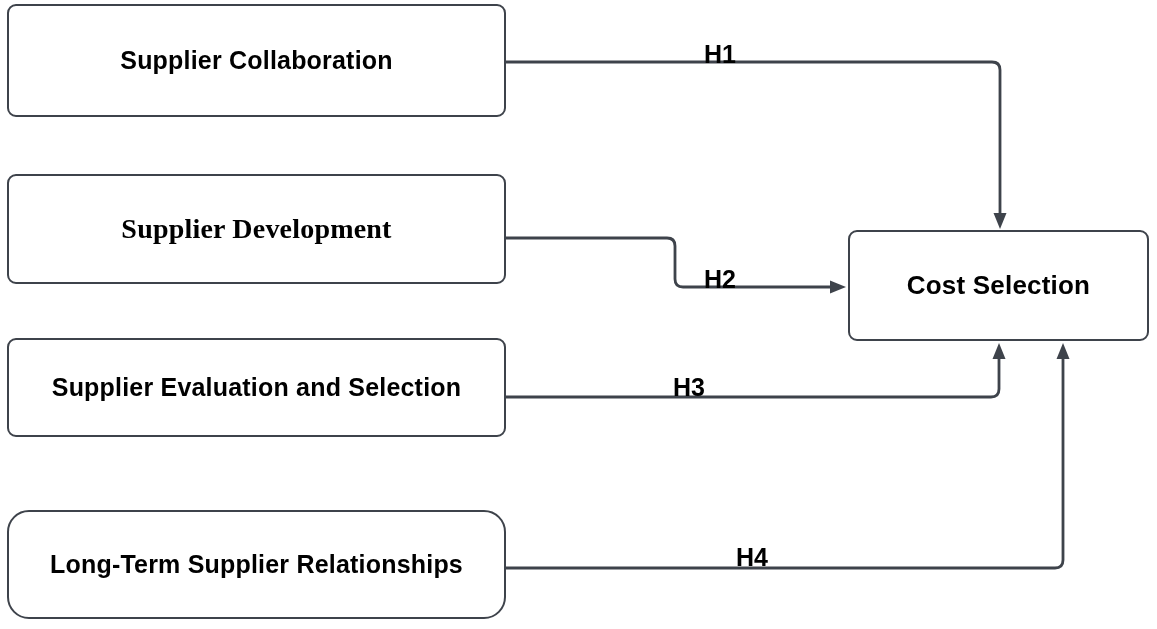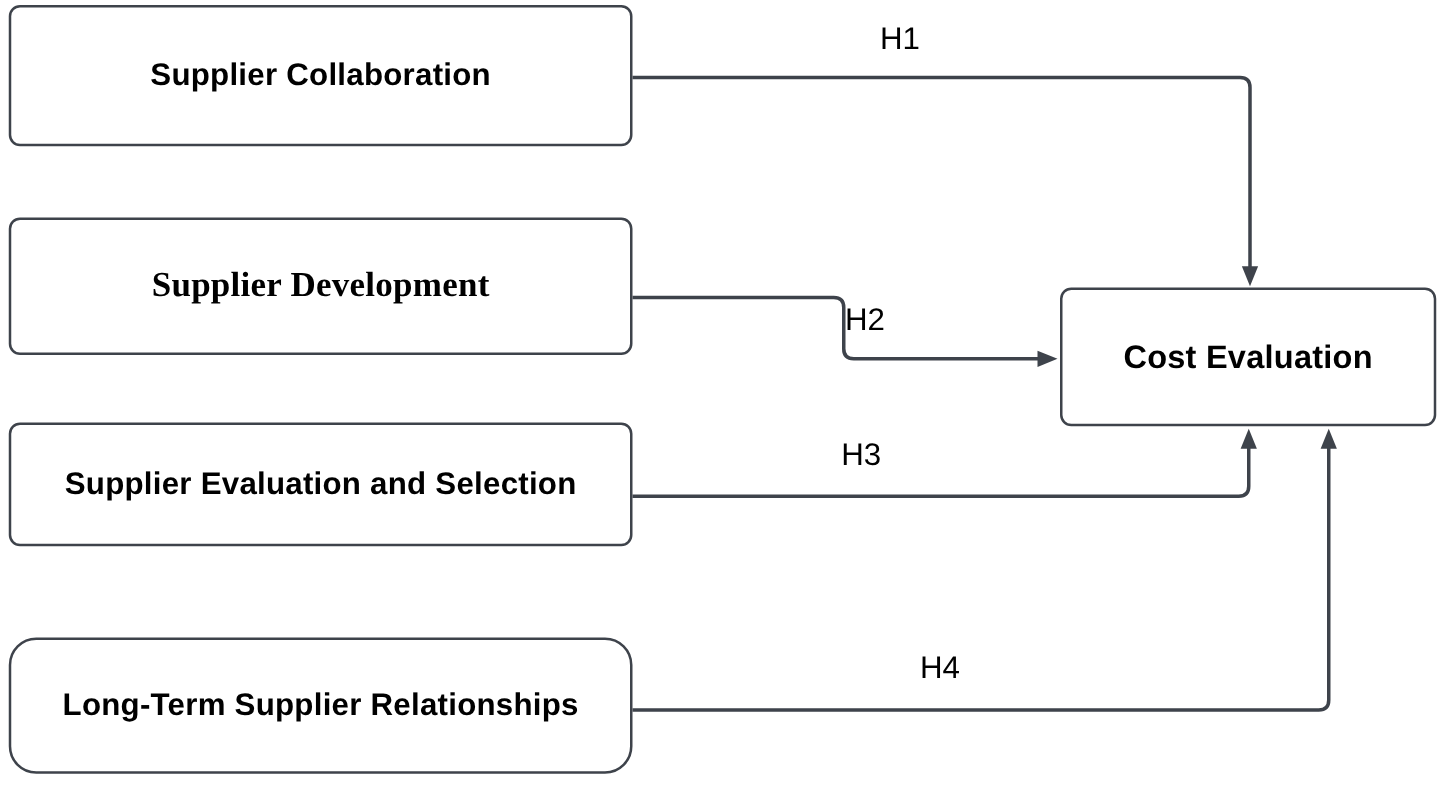--- a/index.html
+++ b/index.html
@@ -36,27 +36,28 @@
            font-family: "Liberation Serif", serif; font-size: 28px; text-align: center; }
   .box-3 { left: 7px;  top: 338px; width: 499px; height: 99px; }
   .box-4 { left: 7px;  top: 510px; width: 499px; height: 109px; border-radius: 22px; }
   .box-dep {
     left: 848px; top: 230px; width: 301px; height: 111px;
     border-width: 2.5px; font-size: 26px;
   }
   .h-label {
     position: absolute;
     font-size: 25px;
-    font-weight: normal;
+    font-weight: bold;
     color: #000000;
     line-height: 1;
     white-space: nowrap;
+    margin-top: 23px;
   }
   .h1-label { left: 704px; top: 19px;  }
-  .h2-label { left: 676px; top: 244px; }
+  .h2-label { left: 704px; top: 244px; }
   .h3-label { left: 673px; top: 352px; }
   .h4-label { left: 736px; top: 522px; }
   #arrow-layer {
     position: absolute;
     left: 0; top: 0;
     width: 1157px;
     height: 629px;
     pointer-events: none;
   }
   #arrow-layer path {
@@ -103,21 +104,21 @@
 
   <div class="var-box box-3">
     <span>Supplier Evaluation and Selection</span>
   </div>
 
   <div class="var-box box-4">
     <span>Long-Term Supplier Relationships</span>
   </div>
 
   <div class="var-box box-dep">
-    <span>Cost Evaluation</span>
+    <span>Cost Selection</span>
   </div>
 
   <div class="h-label h1-label">H1</div>
 
   <div class="h-label h2-label">H2</div>
 
   <div class="h-label h3-label">H3</div>
 
   <div class="h-label h4-label">H4</div>
 

